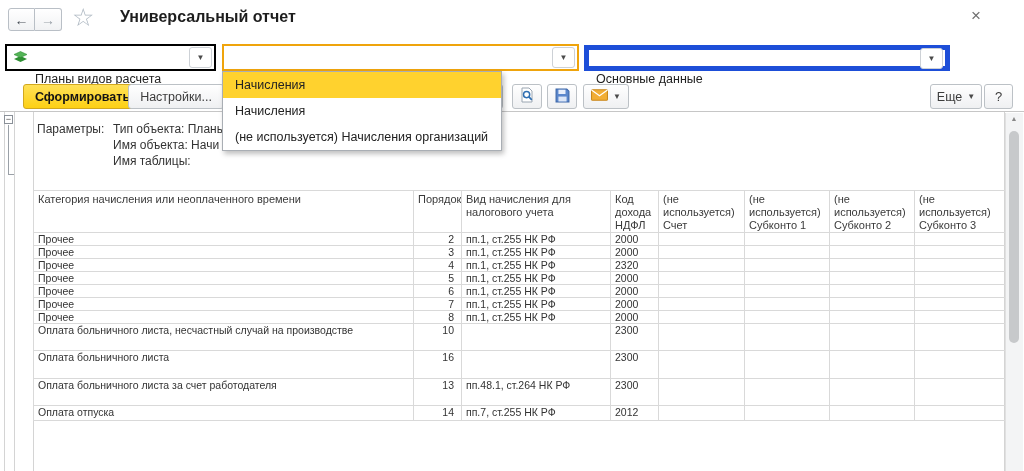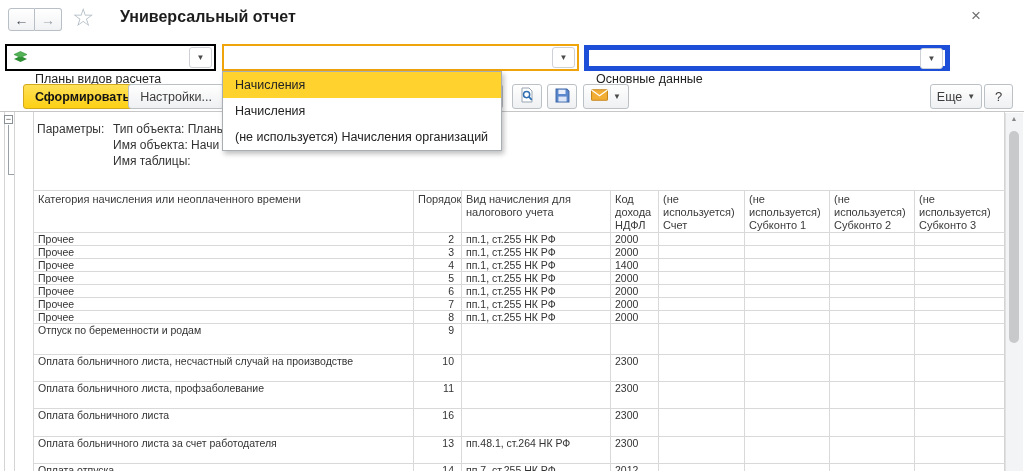--- a/index.html
+++ b/index.html
@@ -207,21 +207,21 @@
             <td>2000</td>
             <td></td>
             <td></td>
             <td></td>
             <td></td>
           </tr>
           <tr style="height: 11px;">
             <td>Прочее</td>
             <td class="num">4</td>
             <td>пп.1, ст.255 НК РФ</td>
-            <td>1400</td>
+            <td>2320</td>
             <td></td>
             <td></td>
             <td></td>
             <td></td>
           </tr>
           <tr style="height: 11px;">
             <td>Прочее</td>
             <td class="num">5</td>
             <td>пп.1, ст.255 НК РФ</td>
             <td>2000</td>
@@ -248,48 +248,28 @@
             <td></td>
             <td></td>
             <td></td>
             <td></td>
           </tr>
           <tr style="height: 11px;">
             <td>Прочее</td>
             <td class="num">8</td>
             <td>пп.1, ст.255 НК РФ</td>
             <td>2000</td>
-            <td></td>
-            <td></td>
-            <td></td>
-            <td></td>
-          </tr>
-          <tr style="height: 31px;">
-            <td>Отпуск по беременности и родам</td>
-            <td class="num">9</td>
-            <td></td>
-            <td></td>
             <td></td>
             <td></td>
             <td></td>
             <td></td>
           </tr>
           <tr style="height: 27px;">
             <td>Оплата больничного листа, несчастный случай на производстве</td>
             <td class="num">10</td>
-            <td></td>
-            <td>2300</td>
-            <td></td>
-            <td></td>
-            <td></td>
-            <td></td>
-          </tr>
-          <tr style="height: 27px;">
-            <td>Оплата больничного листа, профзаболевание</td>
-            <td class="num">11</td>
             <td></td>
             <td>2300</td>
             <td></td>
             <td></td>
             <td></td>
             <td></td>
           </tr>
           <tr style="height: 28px;">
             <td>Оплата больничного листа</td>
             <td class="num">16</td>

